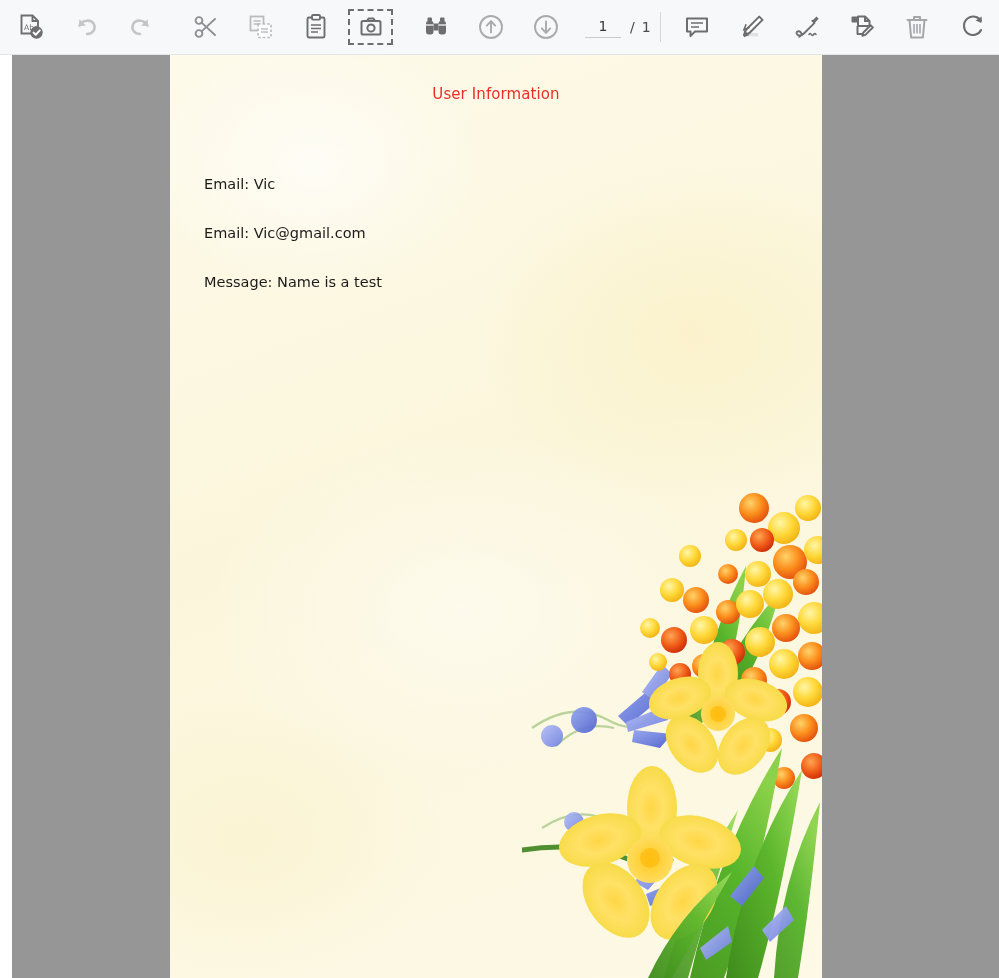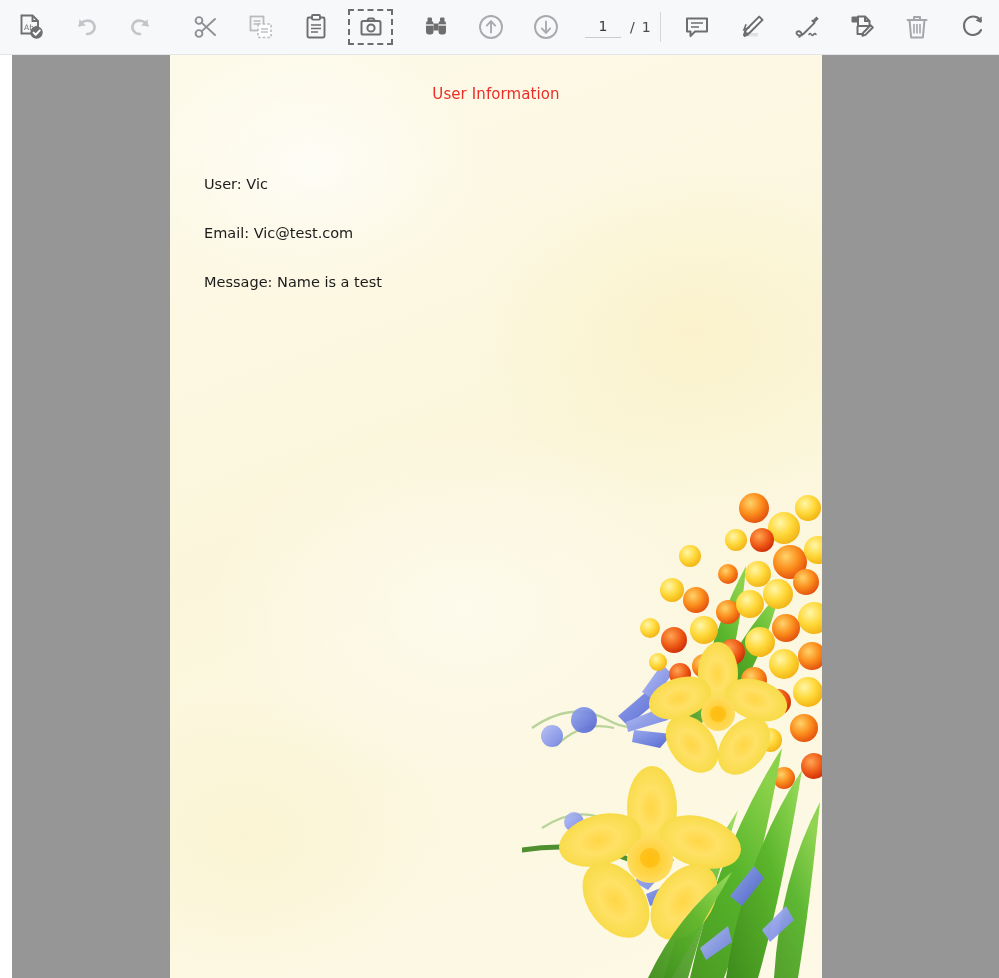--- a/index.html
+++ b/index.html
@@ -338,22 +338,22 @@
 </div>
 
 <div id="viewer" style="background: rgb(150, 150, 150);">
 
   <div id="page" style="background: rgb(253, 249, 228);">
     <div id="page-texture"></div>
 
     <div id="doc-title" style="color: rgb(236, 45, 39);">User Information</div>
 
     <div id="doc-body">
-      <span class="body-line">User: Vic</span>
-      <span class="body-line">Email: Vic@test.com</span>
+      <span class="body-line">Email: Vic</span>
+      <span class="body-line">Email: Vic@gmail.com</span>
       <span class="body-line">Message: Name is a test</span>
     </div>
 
     <div id="floral">
       <svg viewBox="0 0 300 500" preserveAspectRatio="none">
         <defs>
           <radialGradient id="mimYel" cx="38%" cy="34%" r="68%">
             <stop offset="0%" stop-color="#fff6a8"></stop>
             <stop offset="55%" stop-color="#ffd83a"></stop>
             <stop offset="100%" stop-color="#f2b415"></stop>

